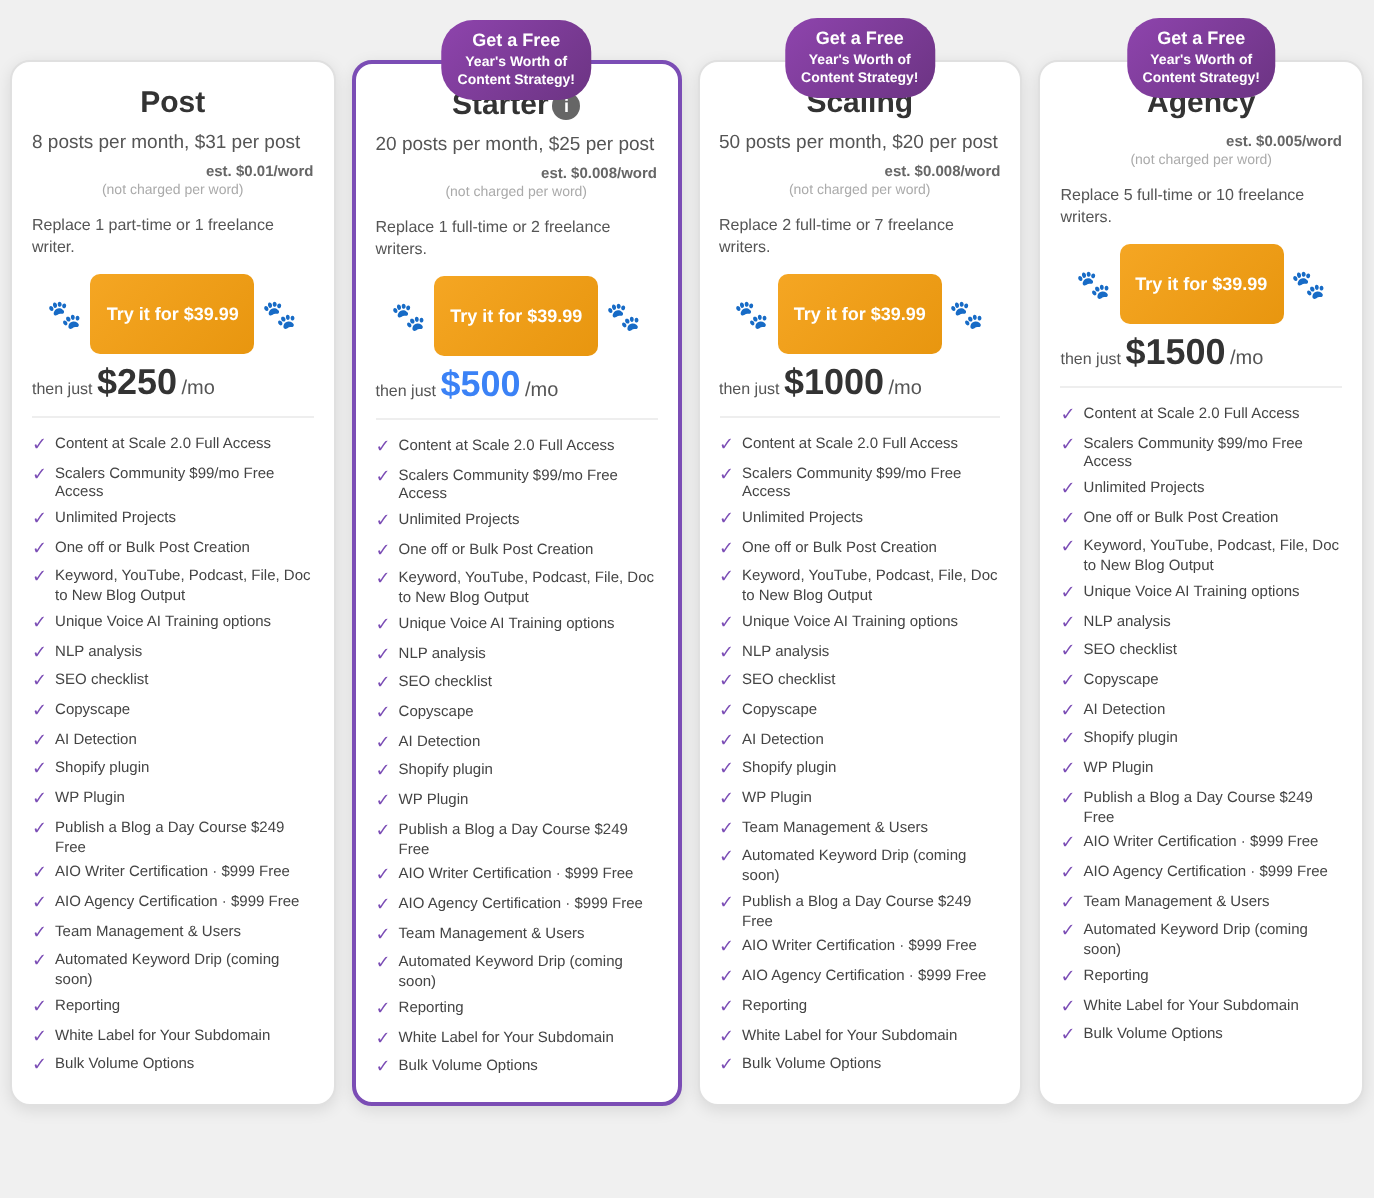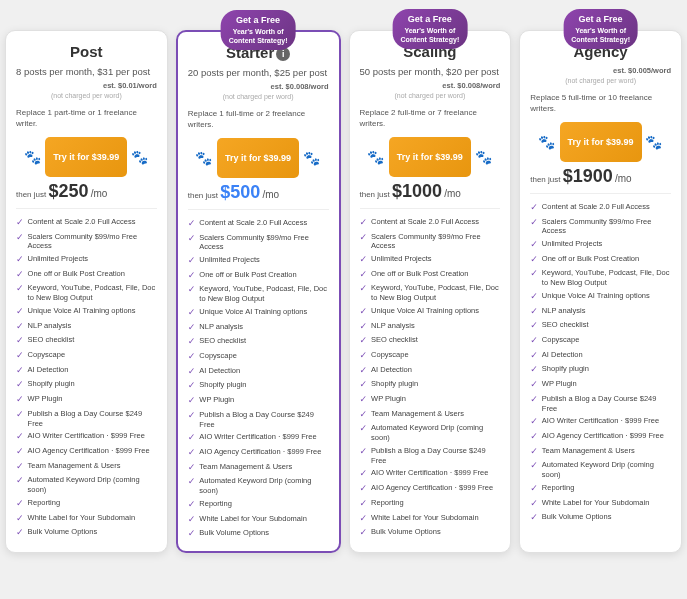--- a/index.html
+++ b/index.html
@@ -502,21 +502,21 @@
       <div class="est-cost"><span class="est-val">est. $0.005/word</span></div>
       <div class="not-charged">(not charged per word)</div>
       <div class="replace-text">Replace 5 full-time or 10 freelance writers.</div>
       <div class="try-btn-row">
     <span class="arrow-icon">🐾</span>
     <button class="try-btn">Try it for $39.99</button>
     <span class="arrow-icon">🐾</span>
   </div>
       <div class="then-just">
     <span>then just </span>
-    <span class="price-big">$1900</span>
+    <span class="price-big">$1500</span>
     <span class="price-mo">/mo</span>
   </div>
       <hr class="divider">
       <ul class="features-list">
         <li>
       <span class="check-icon">✓</span>
       <span class="feature-text">Content at Scale 2.0 Full Access</span>
     </li>
         <li>
       <span class="check-icon">✓</span>

